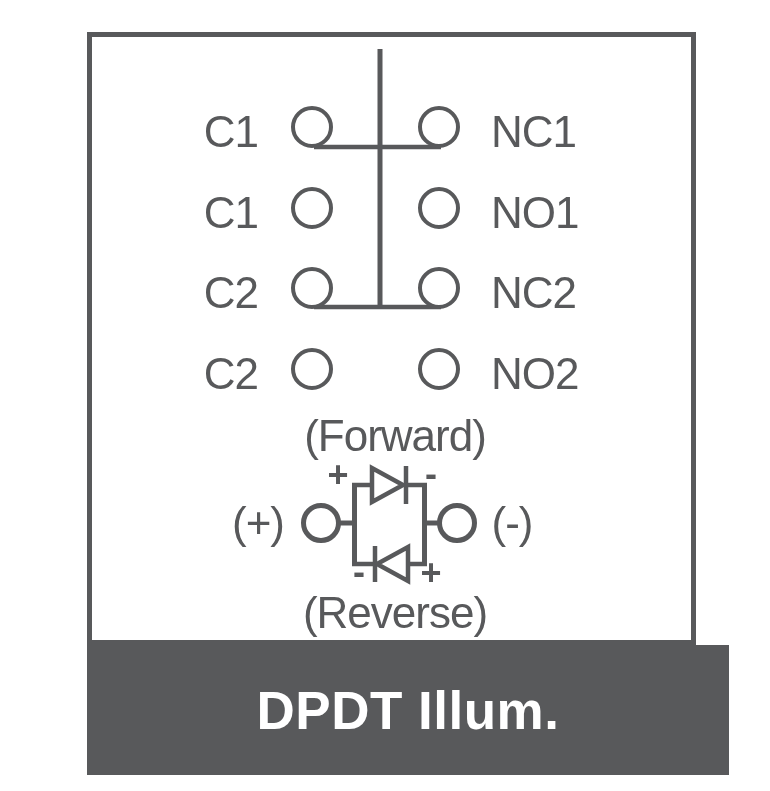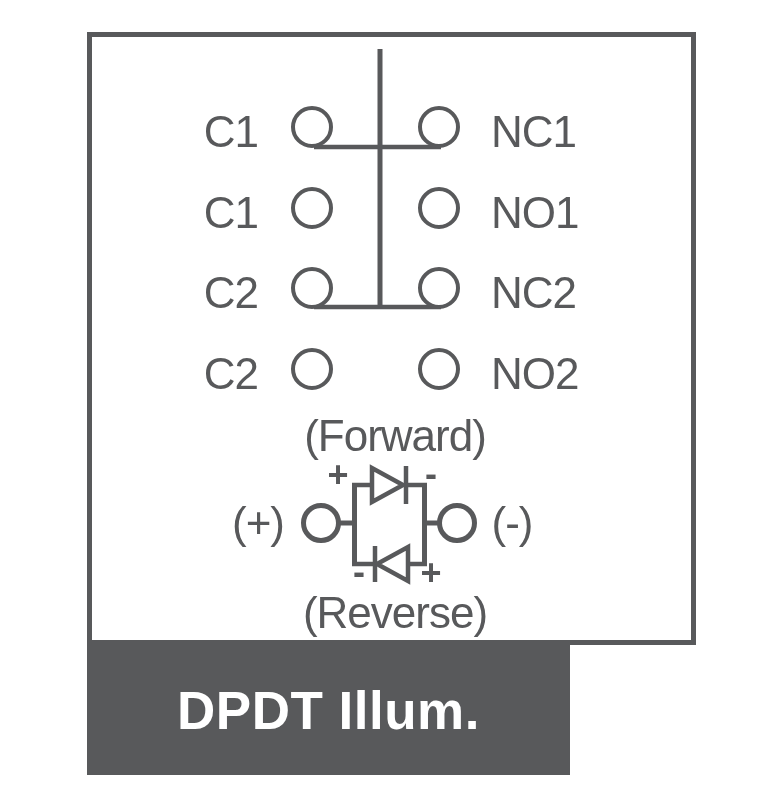--- a/index.html
+++ b/index.html
@@ -22,21 +22,21 @@
     width: 609px;
     height: 613px;
     box-sizing: border-box;
     border: 5px solid var(--ink, #58595b);
     background: #ffffff;
   }
   .footer {
     position: absolute;
     left: 87px;
     top: 645px;
-    width: 483px;
+    width: 642px;
     height: 130px;
     background: var(--footer-bg, #58595b);
     display: flex;
     align-items: center;
     justify-content: center;
   }
   .footer-label {
     color: var(--footer-text, #ffffff);
     font-size: 53px;
     font-weight: bold;

